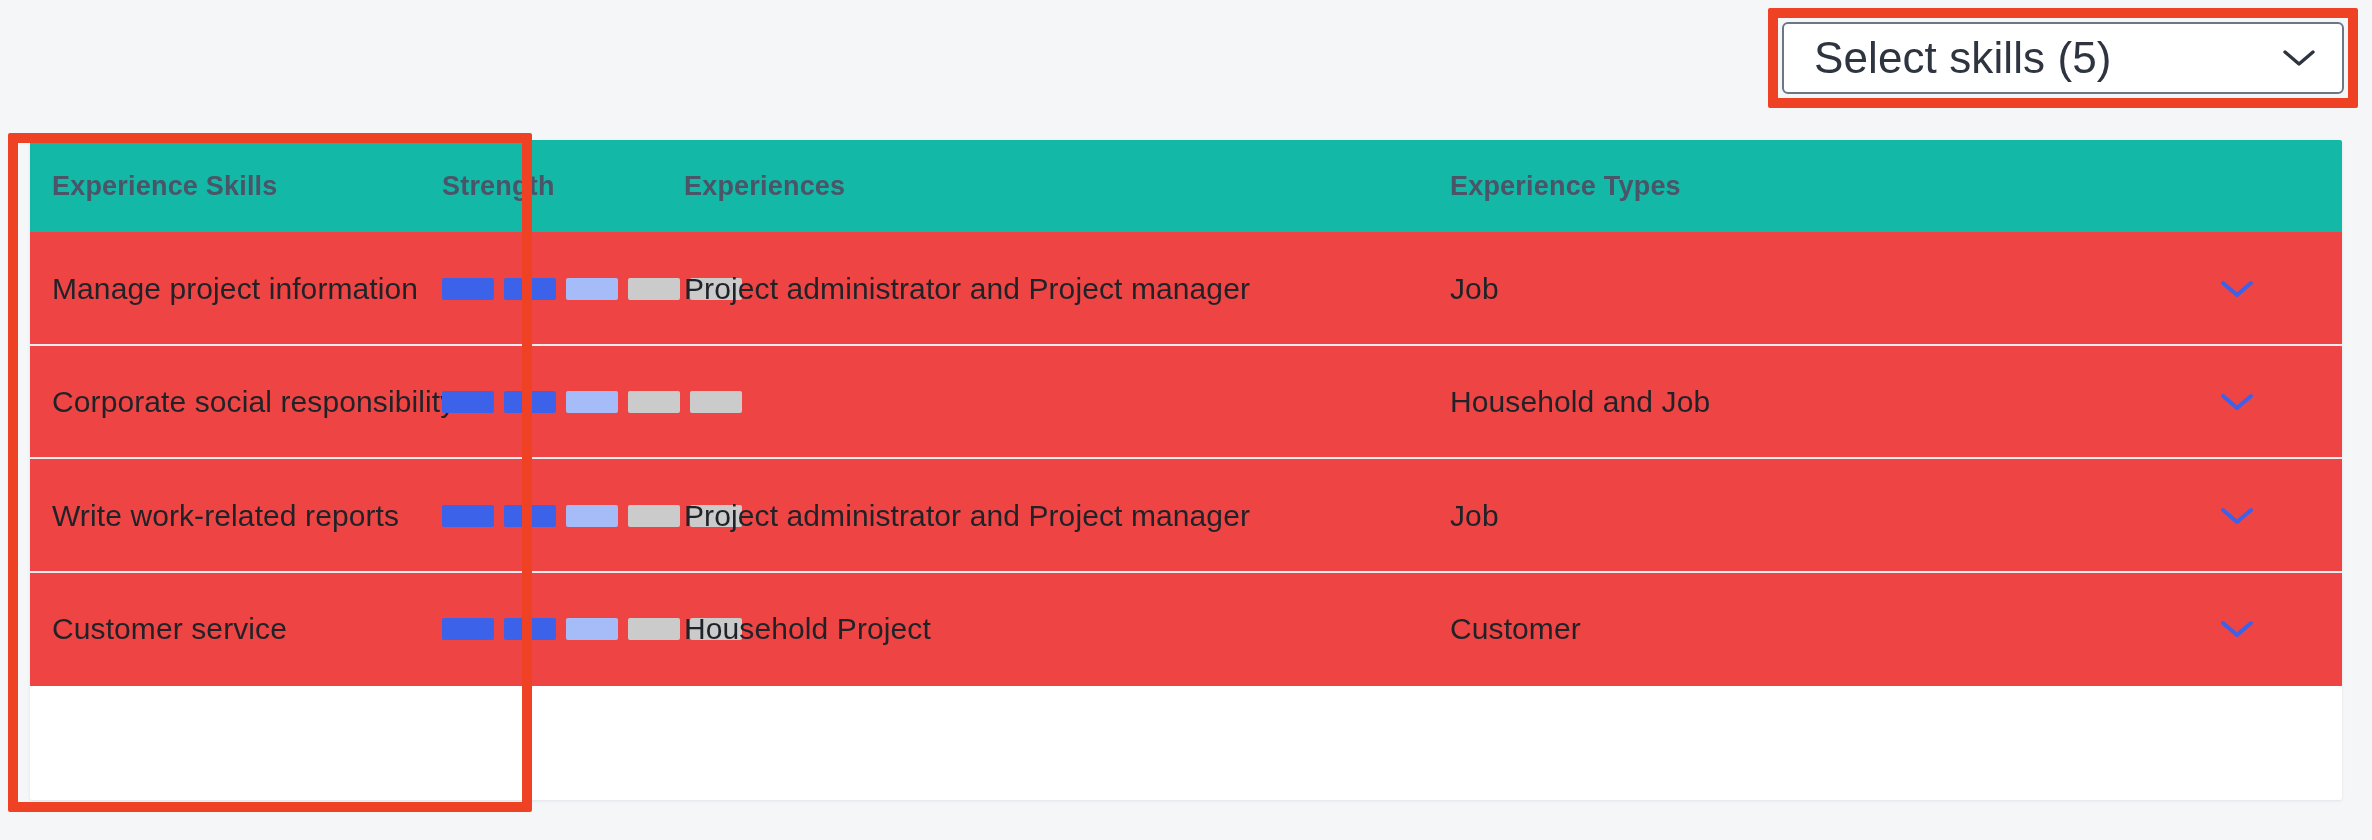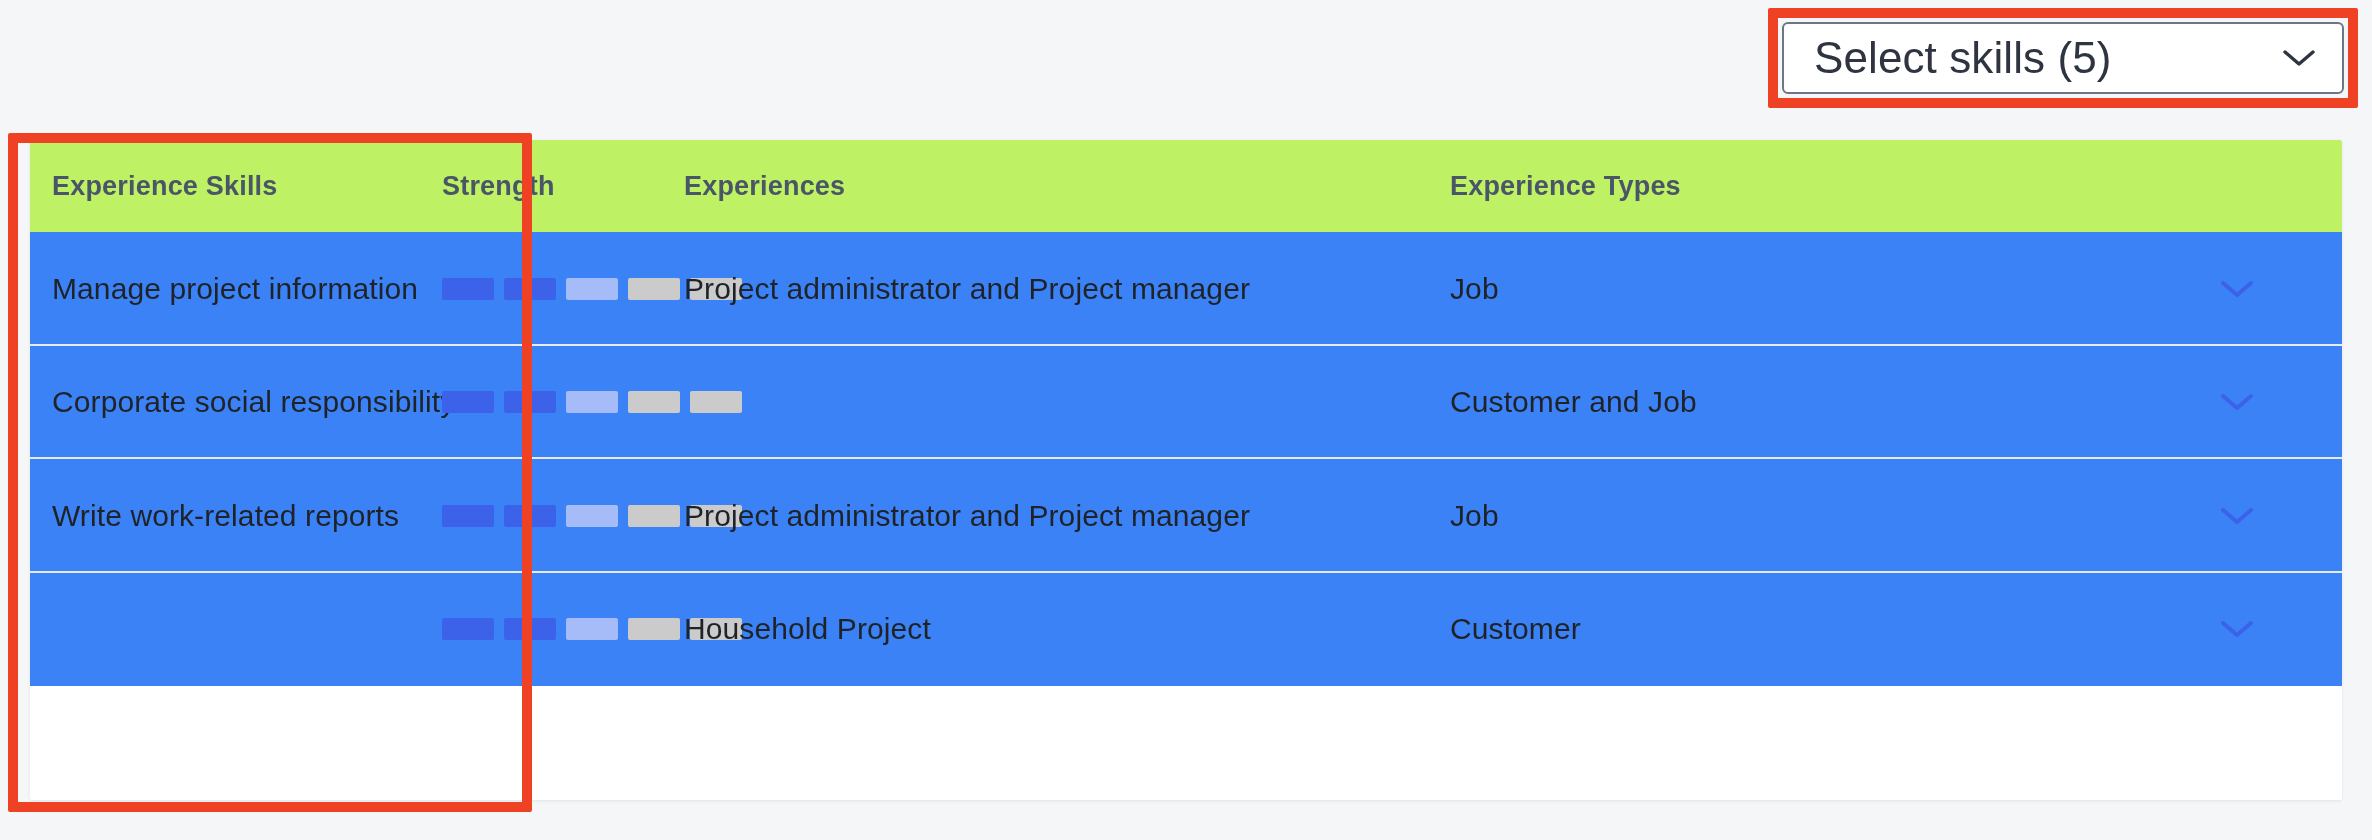--- a/index.html
+++ b/index.html
@@ -66,21 +66,21 @@
     width: 2312px;
     height: 660px;
     background: #FFFFFF;
     border-radius: 2px;
     box-shadow: 0 1px 3px rgba(60,70,90,0.10);
     overflow: hidden;
   }
 
   .thead {
     height: 92px;
-    background: #bef264;
+    background: #14b8a6;
     position: relative;
   }
 
   .th {
     position: absolute;
     top: 0;
     height: 92px;
     display: flex;
     align-items: center;
     font-size: 27px;
@@ -89,21 +89,21 @@
     letter-spacing: 0.2px;
     white-space: nowrap;
   }
 
   .tbody { background: #FFFFFF; }
 
   .row {
     position: relative;
     height: 113.5px;
     border-bottom: 2px solid #E8ECF0;
-    background: #3b82f6;
+    background: #ef4444;
   }
   .row:last-child { border-bottom: none; }
 
   .cell {
     position: absolute;
     top: 0;
     height: 113.5px;
     display: flex;
     align-items: center;
     font-size: 30px;
@@ -198,21 +198,21 @@
           <div class="cell col-skill">Corporate social responsibility</div>
           <div class="cell col-strength">
             <div class="strength">
               <span class="seg filled"></span>
               <span class="seg filled"></span>
               <span class="seg half"></span>
               <span class="seg"></span>
               <span class="seg"></span>
             </div>
           </div>
-          <div class="cell col-types">Customer and Job</div>
+          <div class="cell col-types">Household and Job</div>
           <div class="cell col-action">
             <svg class="rowchev" viewBox="0 0 34 20">
               <path d="M3 4 L17 16 L31 4" fill="none" stroke="#3B62E8" stroke-width="4" stroke-linecap="round" stroke-linejoin="round"></path>
             </svg>
           </div>
         </div>
         <div class="row">
           <div class="cell col-skill">Write work-related reports</div>
           <div class="cell col-strength">
             <div class="strength">
@@ -225,20 +225,21 @@
           </div>
           <div class="cell col-exp">Project administrator and Project manager</div>
           <div class="cell col-types">Job</div>
           <div class="cell col-action">
             <svg class="rowchev" viewBox="0 0 34 20">
               <path d="M3 4 L17 16 L31 4" fill="none" stroke="#3B62E8" stroke-width="4" stroke-linecap="round" stroke-linejoin="round"></path>
             </svg>
           </div>
         </div>
         <div class="row">
+          <div class="cell col-skill">Customer service</div>
           <div class="cell col-strength">
             <div class="strength">
               <span class="seg filled"></span>
               <span class="seg filled"></span>
               <span class="seg half"></span>
               <span class="seg"></span>
               <span class="seg"></span>
             </div>
           </div>
           <div class="cell col-exp">Household Project</div>

